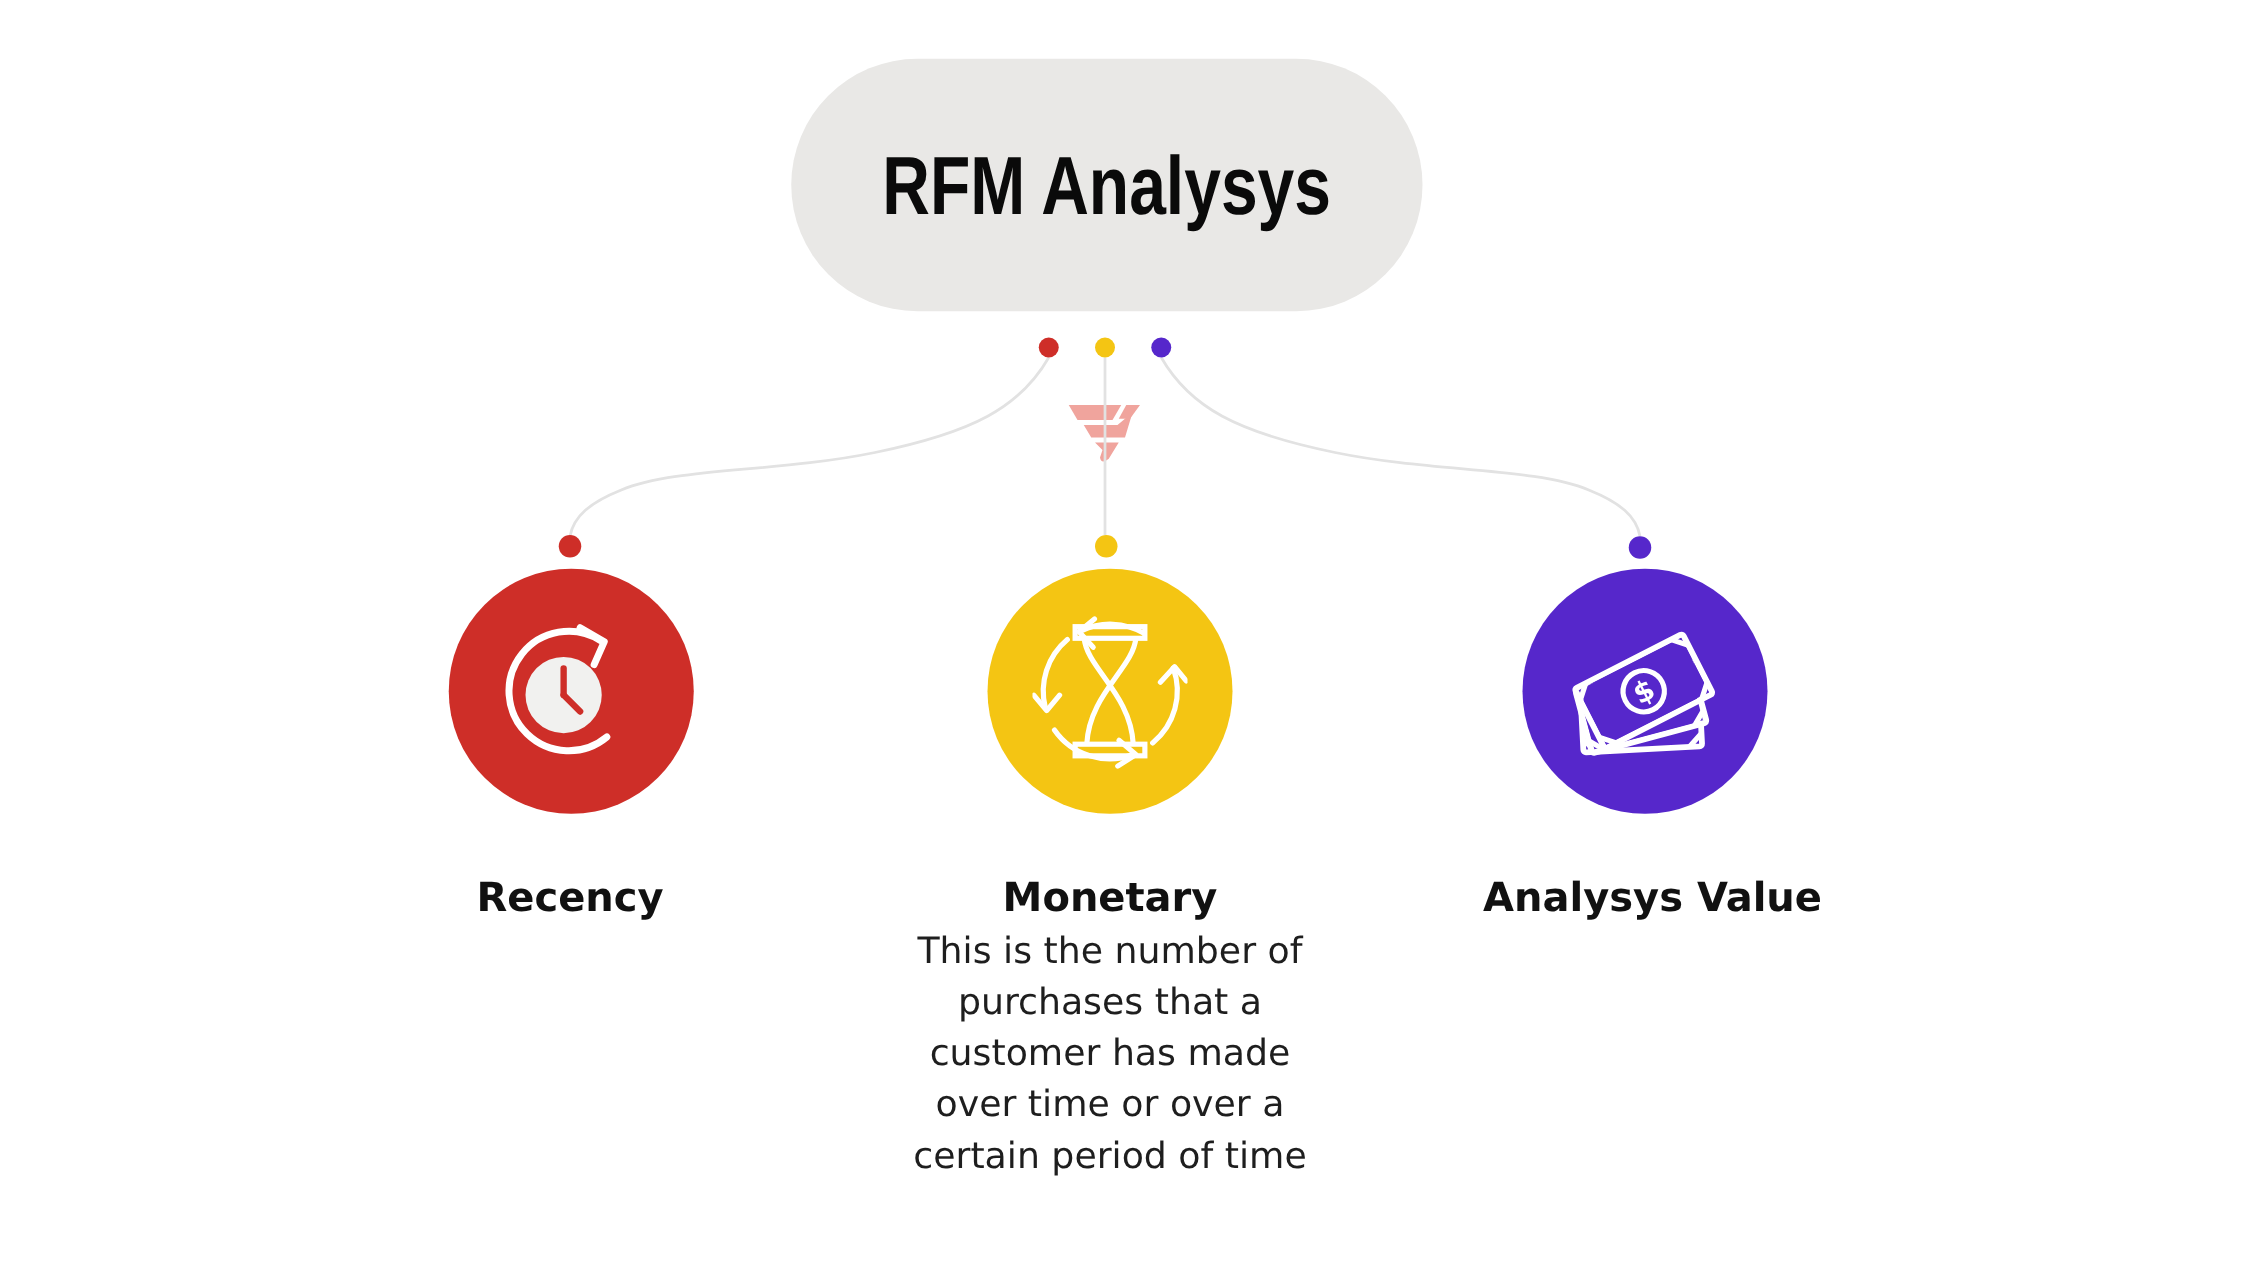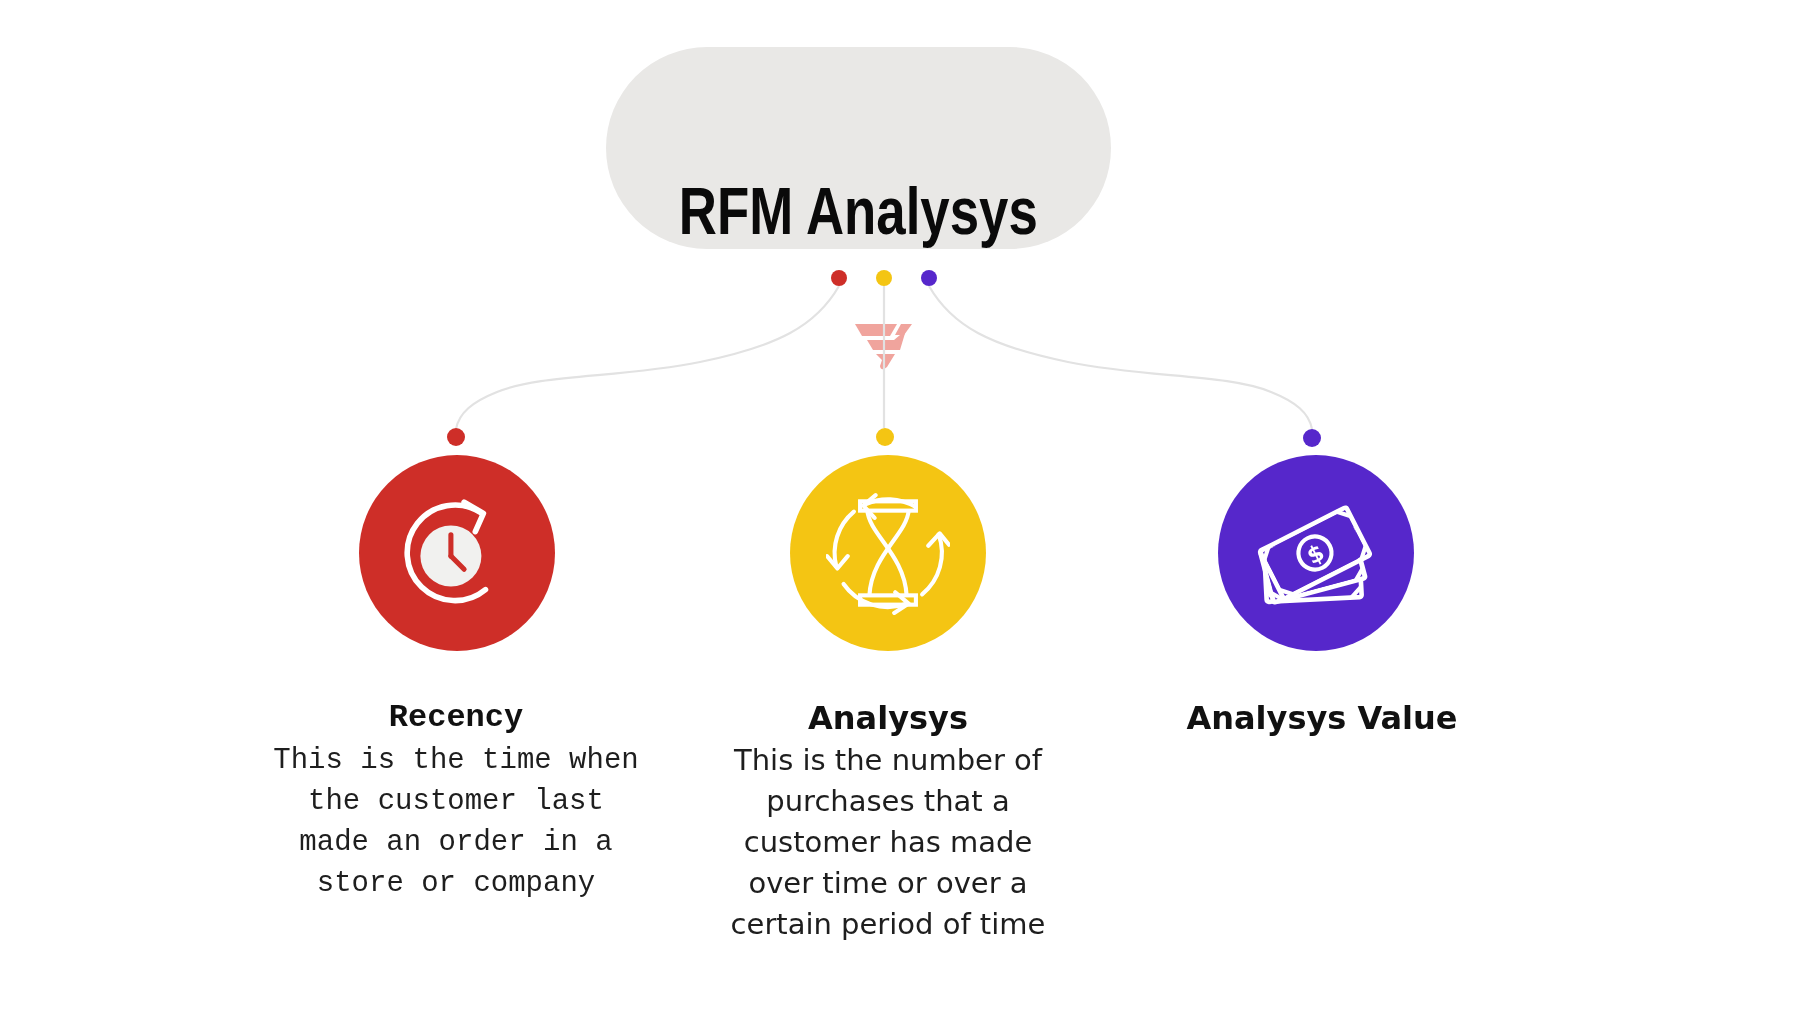--- a/index.html
+++ b/index.html
@@ -5,24 +5,24 @@
   html,body{margin:0;padding:0;background:#ffffff;}
   .canvas{
     position:relative;
     width:1810px;height:1016px;
     background:#ffffff;
     overflow:hidden;
     font-family:"DejaVu Sans", sans-serif;
   }
   
   .banner{
-    position:absolute;left:606px;top:47px;
+    position:absolute;left:633px;top:47px;
     width:505px;height:202px;
     border-radius:101px;
-    display:flex;align-items:flex-end;justify-content:center;
+    display:flex;align-items:center;justify-content:center;
   }
   .banner h1{
     margin:0;
     font-family:"Liberation Sans", sans-serif;
     font-weight:700;
     font-size:66px;
     color:#0a0a0a;
     letter-spacing:0px;
     white-space:nowrap;
   }
@@ -36,21 +36,21 @@
     display:flex;align-items:center;justify-content:center;
   }
   .branch-circle.recency{left:359px;}
   .branch-circle.frequency{left:790px;}
   .branch-circle.monetary{left:1218px;}
   
   .caption{
     position:absolute;top:696px;width:440px;
     text-align:center;color:#1e1e1e;
   }
-  .caption.recency{left:236px;font-family:Liberation Mono, monospace;}
+  .caption.recency{left:236px;}
   .caption.frequency{left:668px;}
   .caption.monetary{left:1102px;}
   .caption .label{
     font-weight:700;font-size:32px;color:#111111;
     line-height:44px;margin:0;
   }
   .caption .desc{
     font-size:29px;line-height:41px;margin:0;
   }
 </style>
@@ -133,23 +133,22 @@
         <rect x="-44.5" y="-23.5" width="89" height="47" stroke="none" fill="#5627cb"></rect>
         <path d="M-47,-16 L-37,-26 M37,-26 L47,-16 M47,16 L37,26 M-37,26 L-47,16" fill="none" stroke-width="4" stroke="#ffffff"></path>
         <circle cx="0" cy="0" r="16" fill="none" stroke-width="4" stroke="#ffffff"></circle>
         <text x="0" y="1" text-anchor="middle" dominant-baseline="central" font-size="22" font-weight="bold" font-family="DejaVu Sans, sans-serif" fill="#ffffff">$</text>
       </g>
     </svg>
   </div>
 
   <div class="caption recency">
     <p class="label">Recency</p>
-    <p class="desc">This is the time when<br>the customer last<br>made an order in a<br>store or company</p>
   </div>
   <div class="caption frequency">
-    <p class="label">Analysys</p>
+    <p class="label">Monetary</p>
     <p class="desc">This is the number of<br>purchases that a<br>customer has made<br>over time or over a<br>certain period of time</p>
   </div>
   <div class="caption monetary">
     <p class="label">Analysys Value</p>
   </div>
 
 </div>
 
 </body></html>

